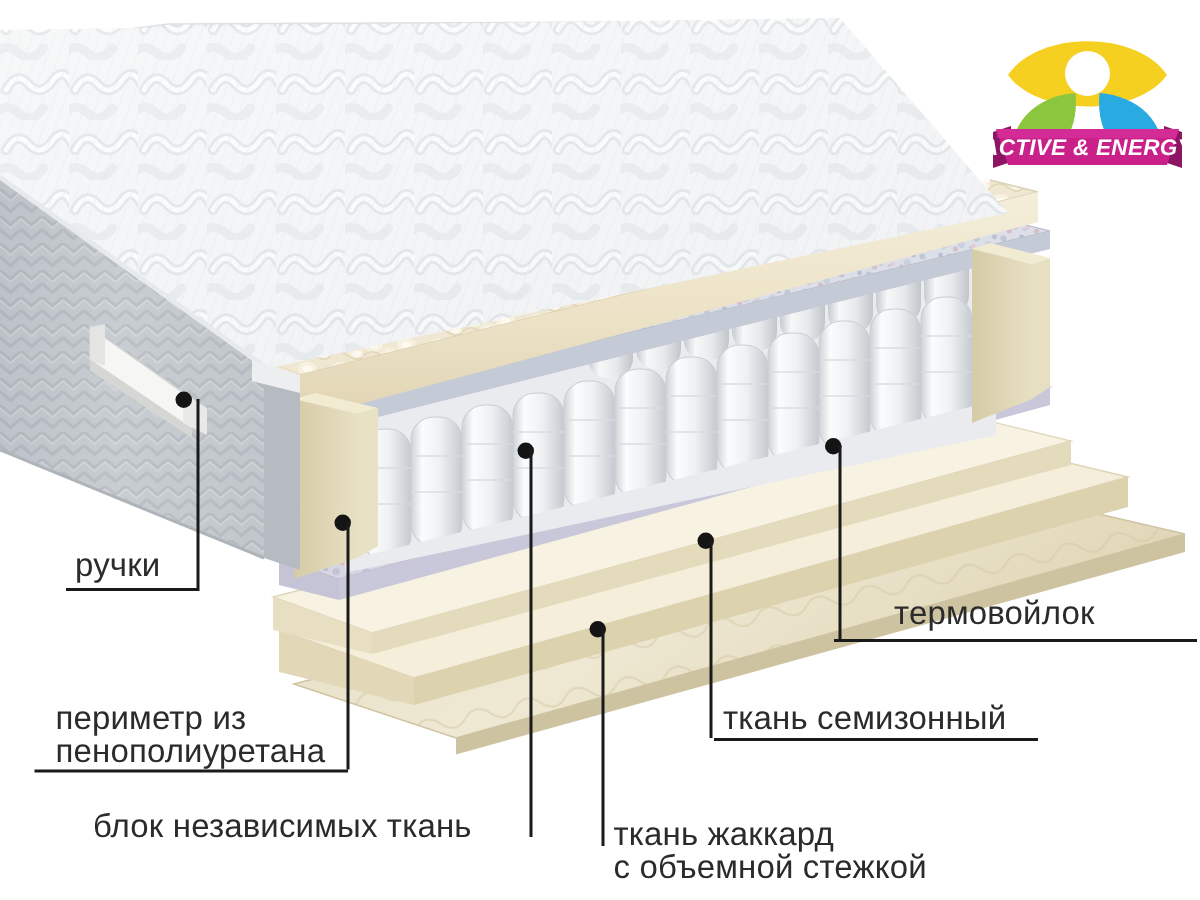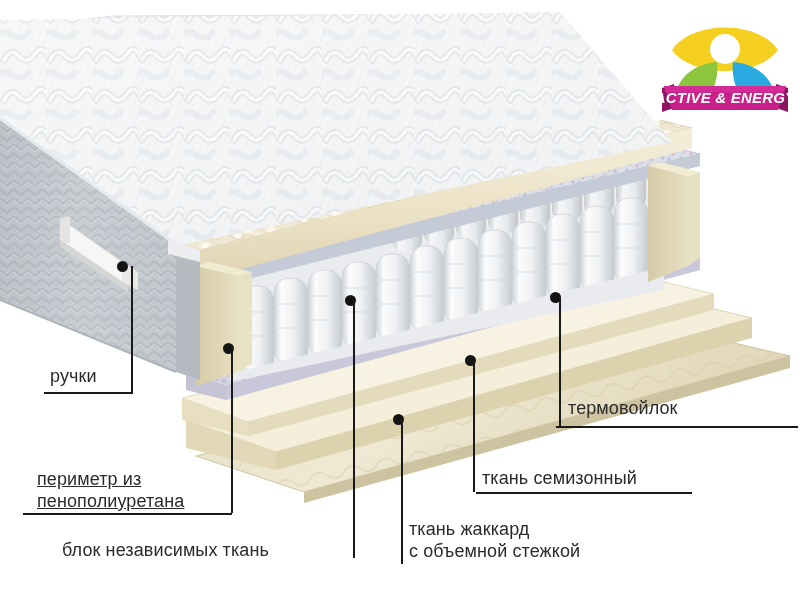--- a/index.html
+++ b/index.html
@@ -3,21 +3,21 @@
 <meta charset="utf-8">
 <style>
   html,body{margin:0;padding:0;background:#fff;}
   body{width:800px;height:600px;overflow:hidden;
        font-family:"Liberation Sans","DejaVu Sans",sans-serif;}
   #stage{position:relative;width:800px;height:600px;background:#ffffff;}
 
   
   #mattress{position:absolute;left:0;top:0;width:800px;height:600px;}
 
-  .lbl{position:absolute;color:#2b2b2b;font-size:18px;line-height:21px;
+  .lbl{position:absolute;color:#2b2b2b;font-size:22px;line-height:21px;
        letter-spacing:.1px;white-space:pre;}
   .lbl.two{line-height:22px;}
 
   
   .ldr{position:absolute;background:#1a1a1a;}
   .ldr.v{width:1.6px;}
   .ldr.h{height:1.6px;}
   .dot{position:absolute;width:11px;height:11px;border-radius:50%;
        background:#141414;}
 
@@ -287,27 +287,27 @@
       <div class="dot" style="left: 464.5px; top: 354.5px;"></div>
       <div class="ldr v" style="left: 473px; top: 360px; height: 132px;"></div>
       <div class="ldr h" style="left: 476px; top: 492px; width: 216px;"></div>
       <div class="dot" style="left: 549.5px; top: 291.5px;"></div>
       <div class="ldr v" style="left: 559px; top: 297px; height: 129px;"></div>
       <div class="ldr h" style="left: 556px; top: 426px; width: 242px;"></div>
     </div>
 
   <div id="labels">
       <div class="lbl" style="left: 50px; top: 366px;">ручки</div>
-      <div class="lbl two" style="left: 37px; top: 468px; text-decoration: underline;">периметр из
+      <div class="lbl two" style="left: 37px; top: 468px;">периметр из
 пенополиуретана</div>
       <div class="lbl" style="left: 62px; top: 540px;">блок независимых ткань</div>
-      <div class="lbl two" style="left: 409px; top: 518px;">ткань жаккард
+      <div class="lbl two" style="left: 409px; top: 545px;">ткань жаккард
 с объемной стежкой</div>
       <div class="lbl" style="left: 482px; top: 468px;">ткань семизонный</div>
-      <div class="lbl" style="left: 568px; top: 398px;">термовойлок</div>
+      <div class="lbl" style="left: 596px; top: 398px;">термовойлок</div>
     </div>
 
   <div id="logo">
     <svg width="126" height="104" viewBox="0 0 126 104">
 
       <path d="M10 36 C 30 6, 96 6, 116 36 C 96 64, 30 64, 10 36 Z" fill="#f5d020"></path>
       <circle cx="63" cy="35" r="15" fill="#ffffff"></circle>
 
       <path d="M55 48 C 30 50, 10 66, 12 96 C 40 96, 58 78, 55 48 Z" fill="#8cc63f"></path>
 

